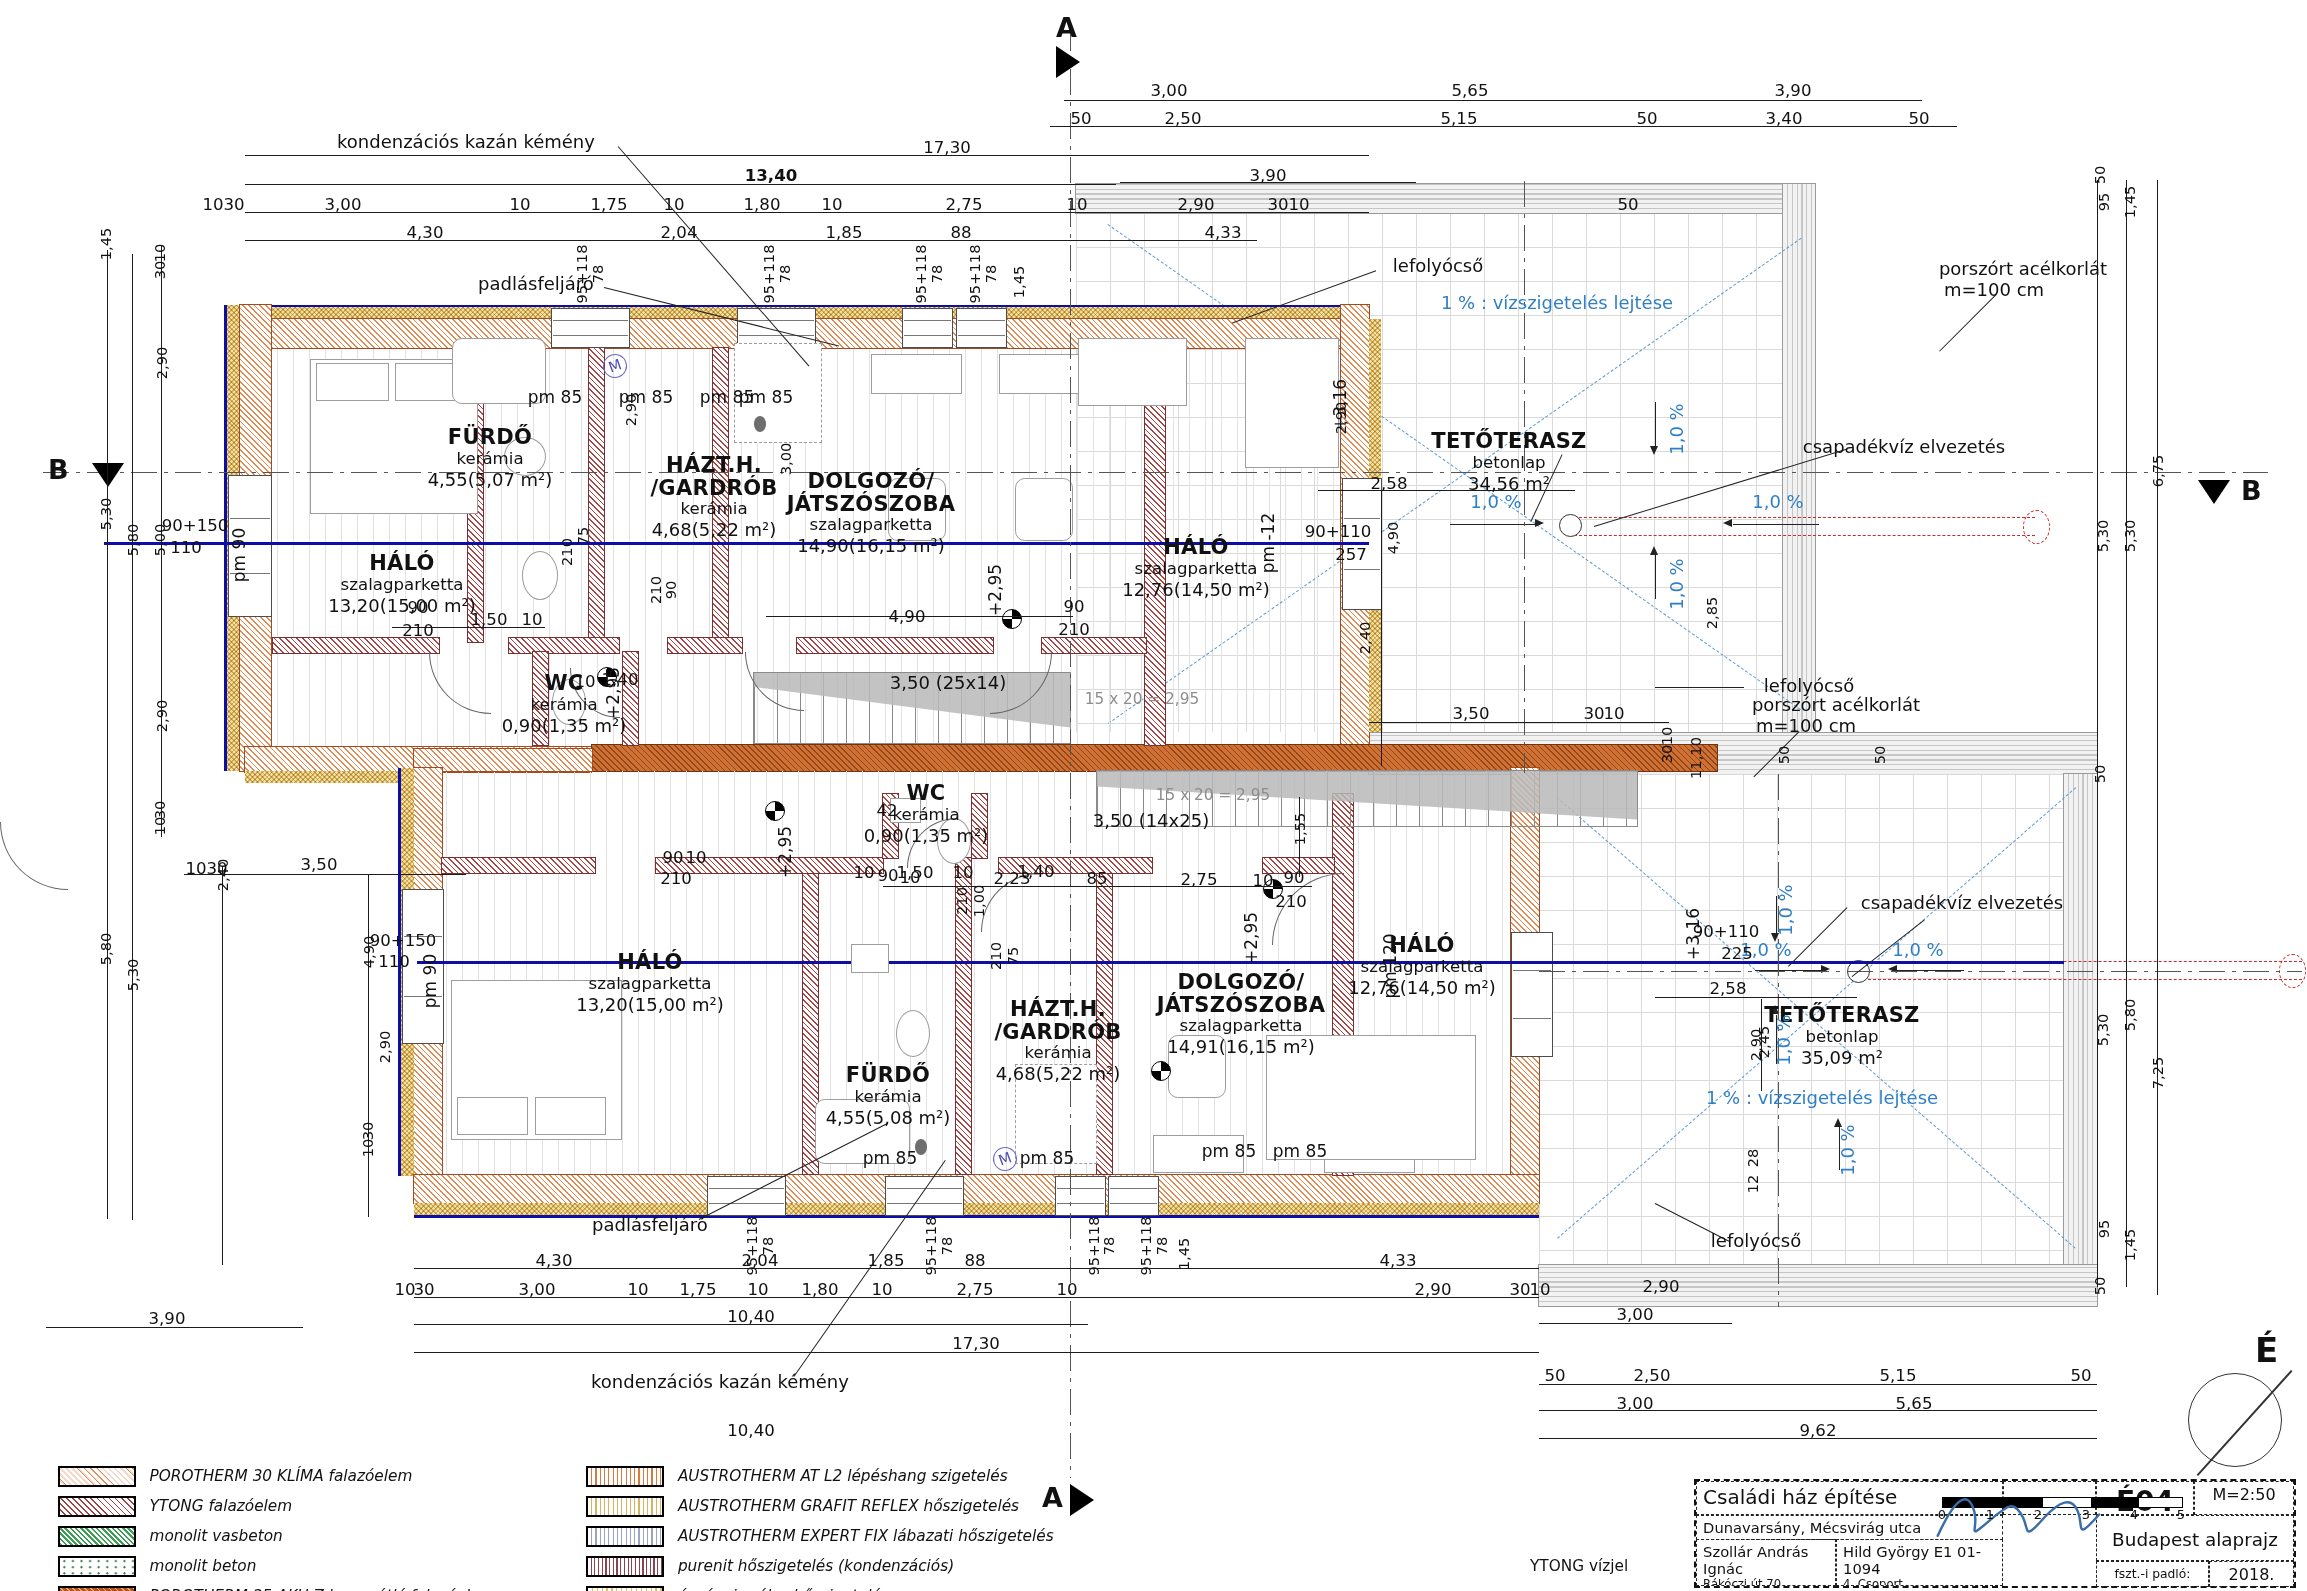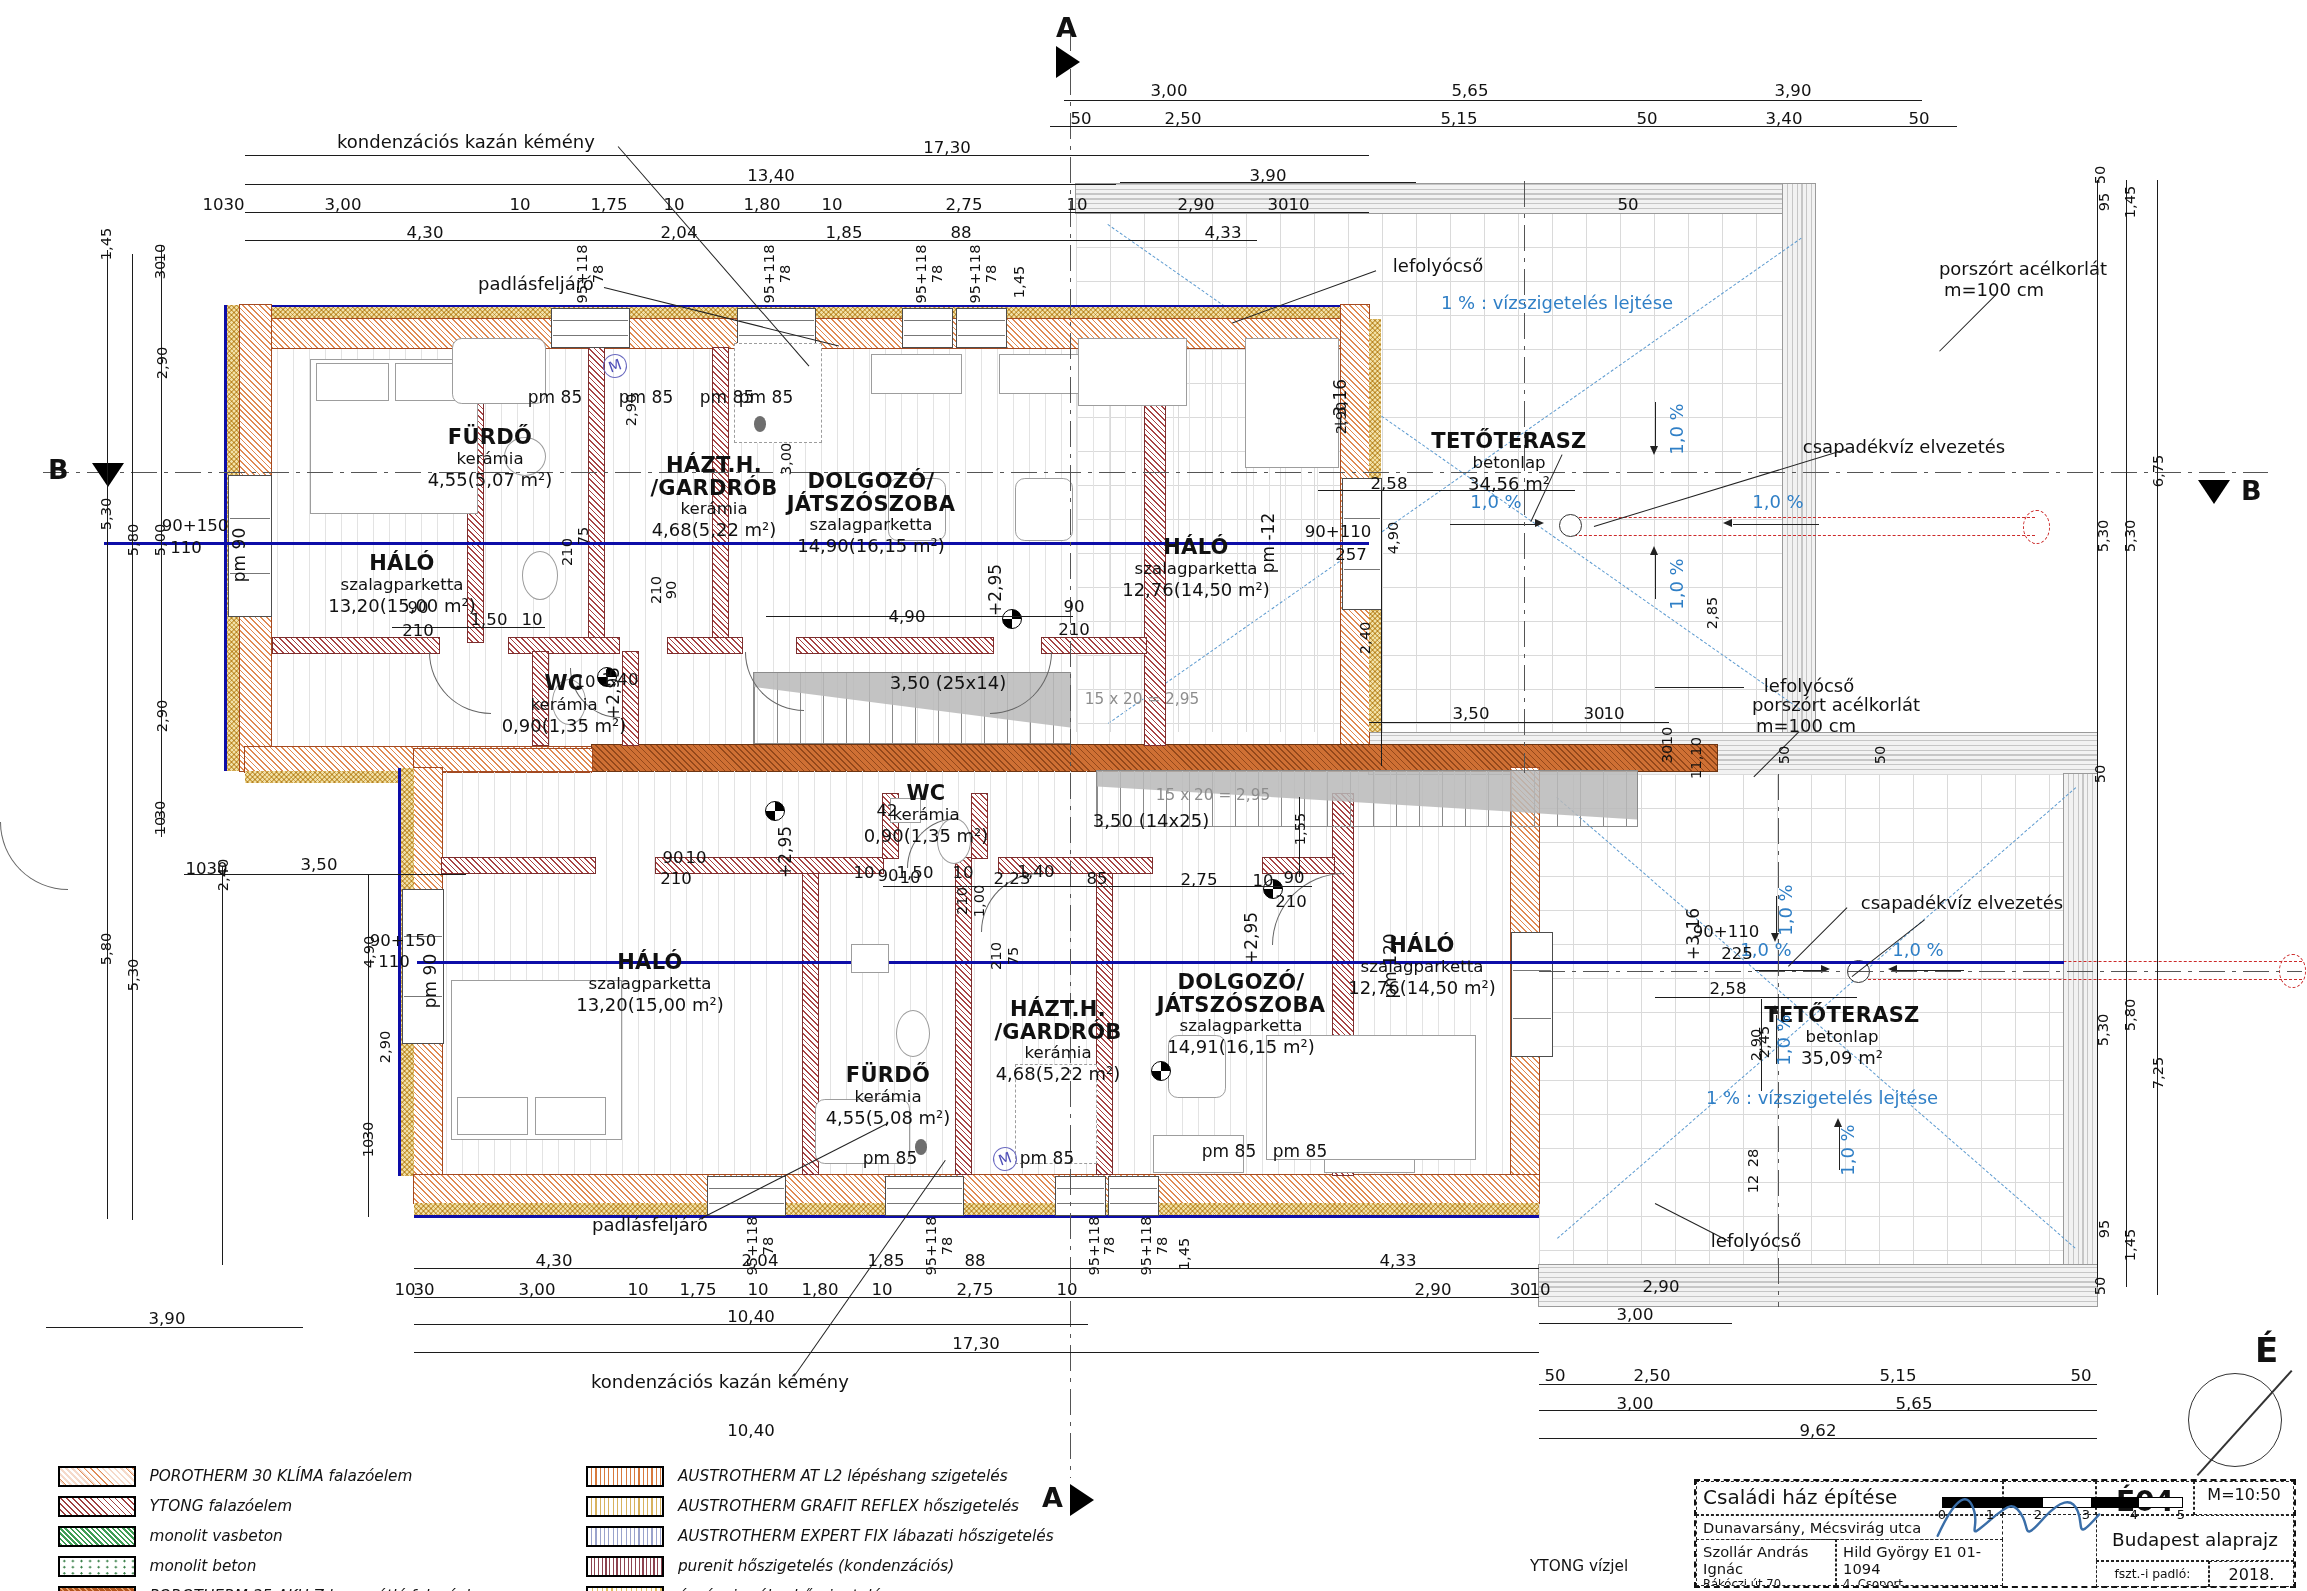--- a/index.html
+++ b/index.html
@@ -378,21 +378,21 @@
       <span>Szollár András Ignác</span>
       <small>Rákóczi út 70. Budapest H-1196</small>
     </div>
     <div class="cell" style="left:140px;top:58px;width:167px;height:47px;">
       <span>Hild György   E1 01-1094</span>
       <small>4. Csoport Építészműterem Kft.</small>
       
       
     </div>
     <div class="cell code" style="left:400px;top:0;width:98px;height:34px;">É04</div>
-    <div class="cell mid" style="left:498px;top:0;width:100px;height:34px;">M=10:50</div>
+    <div class="cell mid" style="left:498px;top:0;width:100px;height:34px;">M=2:50</div>
     <div class="cell" style="left:307px;top:0;width:93px;height:34px;"></div>
     <div class="cell mid" style="left:400px;top:34px;width:198px;height:46px;font-size:18.4px;line-height:42px;">Budapest alaprajz</div>
     <div class="cell mid" style="left:400px;top:80px;width:113px;height:26px;font-size:12.3px;line-height:19.6px;">fszt.-i padló: +-0,00 =  Bf</div>
     <div class="cell mid" style="left:513px;top:80px;width:85px;height:26px;line-height:19.6px;">2018. 12. 17.</div>
   </div>
   <div id="scalebar"></div>
   <span id="etdr">YTONG vízjel</span>
   <svg id="sig" width="184" height="67" viewBox="0 0 300 110">
     <path d="M10,85 C40,20 60,10 70,45 C78,72 55,95 95,60 C125,35 135,25 150,55 C160,75 150,95 185,55 C210,28 230,20 240,45 C250,70 235,95 275,50" fill="none" stroke="#3a6ea8" stroke-width="4" stroke-linecap="round"></path>
   </svg>
@@ -466,21 +466,21 @@
     <span class="dim" style="left: 1169px; top: 90px;">3,00</span>
     <span class="dim" style="left: 1470px; top: 90px;">5,65</span>
     <span class="dim" style="left: 1793px; top: 90px;">3,90</span>
     <span class="dim" style="left: 1081px; top: 118px;">50</span>
     <span class="dim" style="left: 1183px; top: 118px;">2,50</span>
     <span class="dim" style="left: 1459px; top: 118px;">5,15</span>
     <span class="dim" style="left: 1647px; top: 118px;">50</span>
     <span class="dim" style="left: 1784px; top: 118px;">3,40</span>
     <span class="dim" style="left: 1919px; top: 118px;">50</span>
     <span class="dim" style="left: 947px; top: 147px;">17,30</span>
-    <span class="dim" style="left: 771px; top: 175px;">13,40</span>
+    <span class="dim" style="left: 771px; top: 175px; font-weight: bold;">13,40</span>
     <span class="dim" style="left: 1268px; top: 175px;">3,90</span>
     <span class="dim" style="left: 213px; top: 204px;">10</span>
     <span class="dim" style="left: 234px; top: 204px;">30</span>
     <span class="dim" style="left: 343px; top: 204px;">3,00</span>
     <span class="dim" style="left: 520px; top: 204px;">10</span>
     <span class="dim" style="left: 609px; top: 204px;">1,75</span>
     <span class="dim" style="left: 674px; top: 204px;">10</span>
     <span class="dim" style="left: 762px; top: 204px;">1,80</span>
     <span class="dim" style="left: 832px; top: 204px;">10</span>
     <span class="dim" style="left: 964px; top: 204px;">2,75</span>

